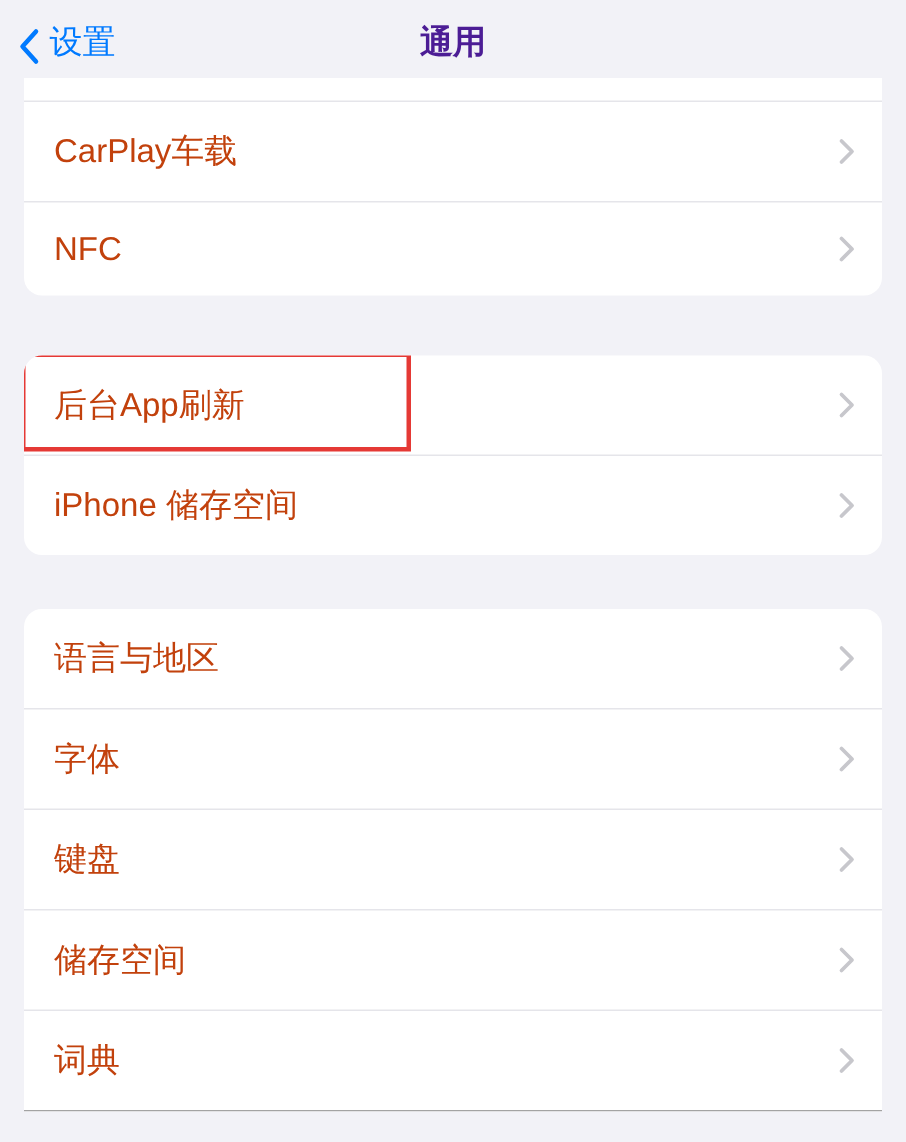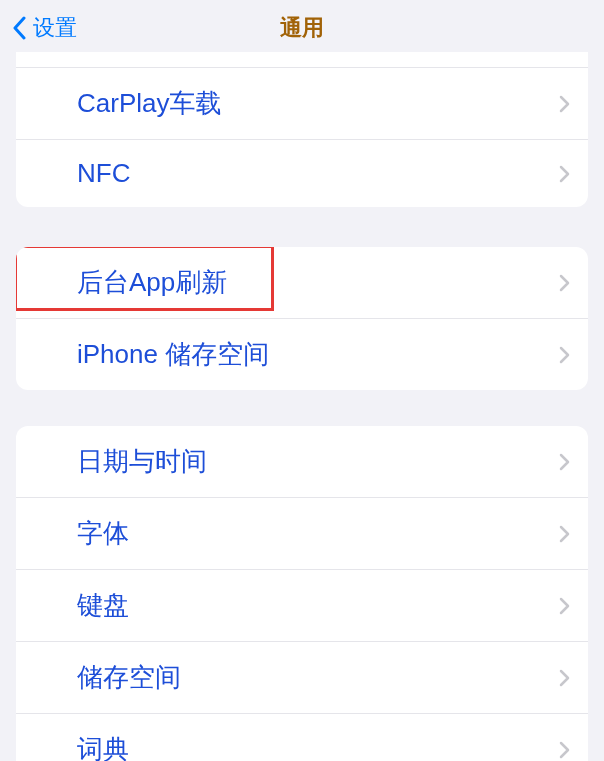--- a/index.html
+++ b/index.html
@@ -16,38 +16,38 @@
     }
     .nav-bar {
       height: 56px;
       display: flex;
       align-items: center;
       position: relative;
       background: #f2f2f7;
     }
     .back-button {
       display: flex;
-      align-items: center;
+      align-items: flex-end;
       color: #007aff;
       font-size: 22px;
       padding-left: 12px;
       cursor: pointer;
     }
     .back-chevron {
       width: 15px;
       height: 24px;
       margin-right: 6px;
     }
     .nav-title {
       position: absolute;
       left: 50%;
       transform: translateX(-50%);
       font-size: 22px;
       font-weight: 600;
-      color: #a16207;
+      color: #4c1d95;
     }
     .content {
       padding: 0;
     }
     .group {
       background: #fff;
       border-radius: 12px;
       margin: 0 16px 36px 16px;
       overflow: hidden;
     }
@@ -64,23 +64,22 @@
       justify-content: space-between;
       padding: 18px 18px 18px 20px;
       border-bottom: 1px solid #e5e5ea;
       cursor: pointer;
       position: relative;
     }
     .row:last-child {
       border-bottom: none;
     }
     .row-label {
-      font-size: 26px;
-      color: #1d4ed8;
-      margin-left: 41px;
+      font-size: 22px;
+      color: #c2410c;
     }
     .chevron {
       width: 11px;
       height: 18px;
       flex-shrink: 0;
     }
     .chevron path {
       stroke: #c7c7cc;
       stroke-width: 2.5;
       fill: none;
@@ -143,21 +142,21 @@
     <div class="row">
       <span class="row-label">iPhone 储存空间</span>
       <svg class="chevron" viewBox="0 0 11 18">
           <path d="M2 2 L9 9 L2 16"></path>
         </svg>
     </div>
   </div>
 
   <div class="group last" style="margin-bottom:0; border-bottom-left-radius:0; border-bottom-right-radius:0;">
     <div class="row">
-      <span class="row-label">日期与时间</span>
+      <span class="row-label">语言与地区</span>
       <svg class="chevron" viewBox="0 0 11 18">
           <path d="M2 2 L9 9 L2 16"></path>
         </svg>
     </div>
     <div class="row">
       <span class="row-label">字体</span>
       <svg class="chevron" viewBox="0 0 11 18">
           <path d="M2 2 L9 9 L2 16"></path>
         </svg>
     </div>

